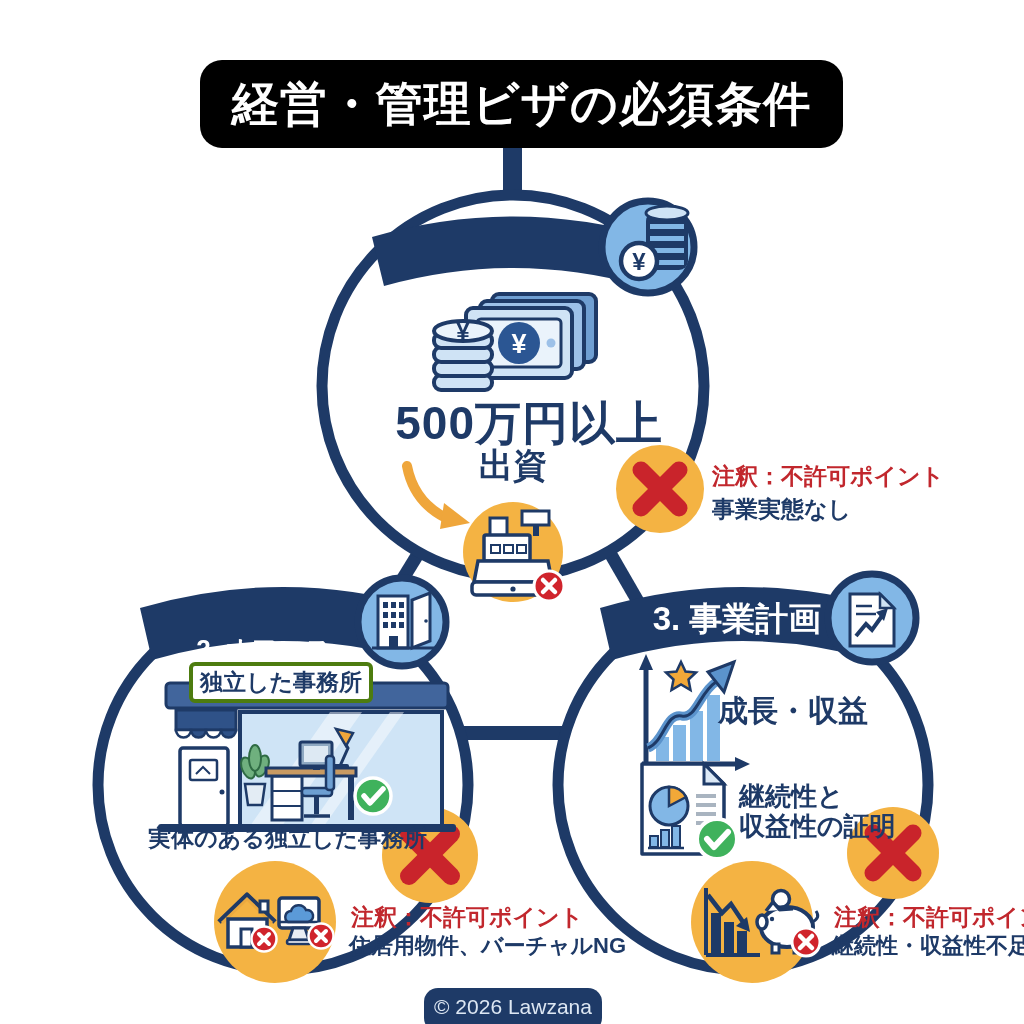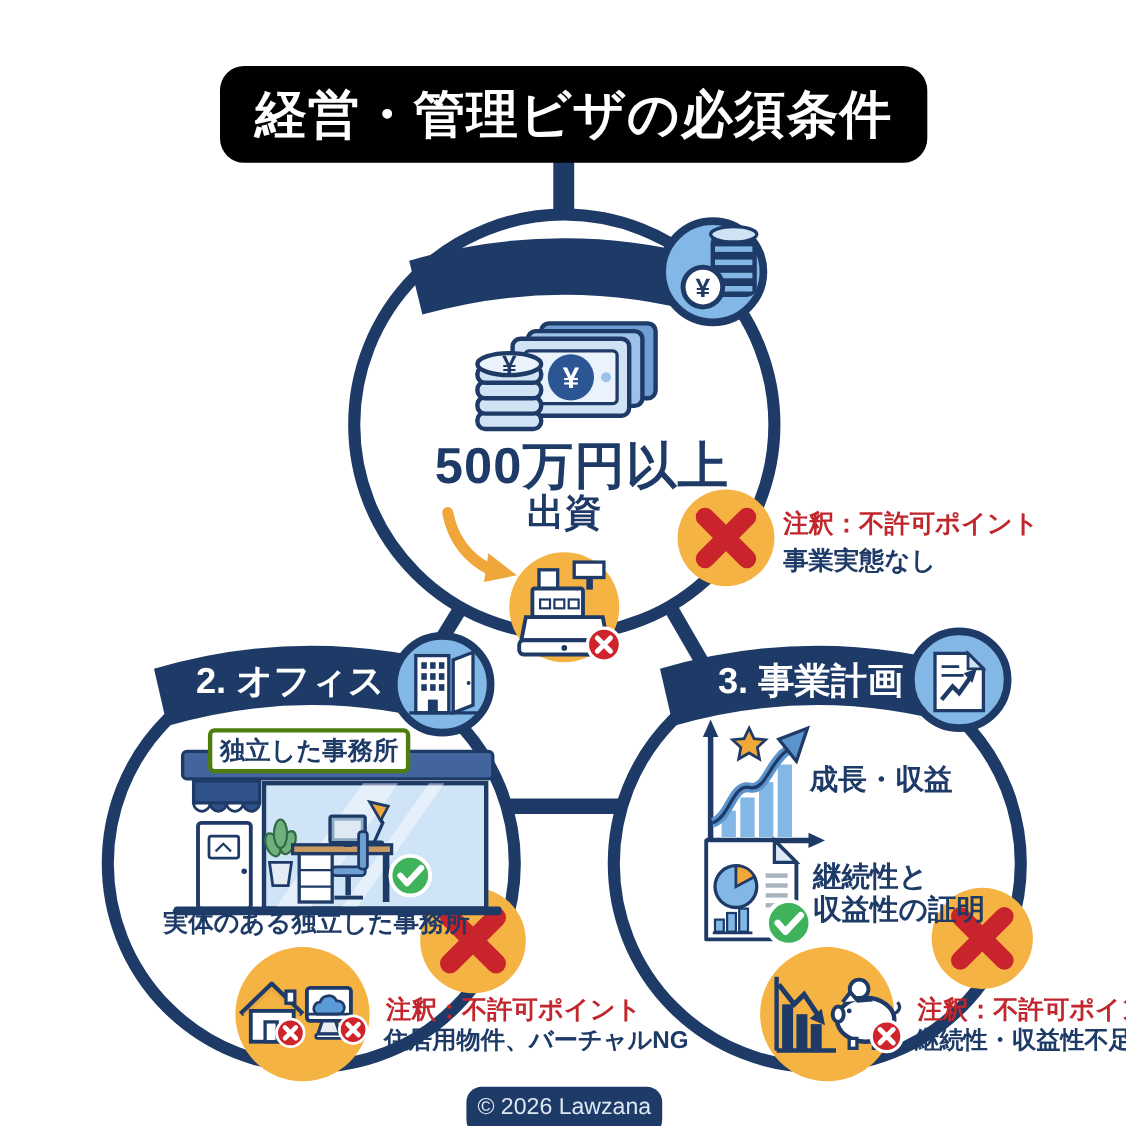--- a/index.html
+++ b/index.html
@@ -5,30 +5,30 @@
   html,body{margin:0;padding:0;background:#fff;}
   .stage{position:relative;width:1024px;height:1024px;background:#ffffff;overflow:hidden;
          font-family:"Liberation Sans","DejaVu Sans",sans-serif;}
   .stage svg{position:absolute;left:0;top:0;}
   .abs{position:absolute;white-space:nowrap;}
   .banner{left:200px;top:60px;width:643px;height:88px;background:#000000;border-radius:22px;
           display:flex;align-items:center;justify-content:center;color:#fff;font-size:47px;
           font-weight:bold;letter-spacing:1px;}
   .h-band{color:#ffffff;font-weight:bold;text-align:center;}
   .h1{left:383px;top:221px;width:250px;font-size:34px;}
-  .h2{left:150px;top:597px;width:228px;font-size:33px;}
+  .h2{left:150px;top:632px;width:228px;font-size:26px;}
   .h3{left:622px;top:597px;width:230px;font-size:33px;}
   .navy{color:#1e3a67;font-weight:bold;}
   .redtxt{color:#c1272d;font-weight:bold;}
   .amount{left:363px;top:393px;width:300px;font-size:46px;text-align:right;letter-spacing:1px;}
   .sub{left:413px;top:443px;width:200px;font-size:34px;text-align:center;}
   .sign{left:189px;top:662px;width:176px;height:33px;background:#ffffff;border:4px solid #4d7c0f;
         border-radius:6px;font-size:23px;line-height:33px;text-align:center;color:#1e3a67;font-weight:bold;}
   .caption2{left:123px;top:823px;width:304px;font-size:23px;text-align:right;}
-  .item1{left:736px;top:691px;font-size:26px;}
+  .item1{left:718px;top:691px;font-size:30px;}
   .item2a{left:739px;top:779px;font-size:26px;}
   .item2b{left:739px;top:809px;font-size:26px;}
   .ann{font-size:23px;}
   .ann-s{font-size:22px;}
   .a1l{left:712px;top:461px;} .a1t{left:712px;top:494px;}
   .a2l{left:351px;top:902px;} .a2t{left:349px;top:931px;}
   .a3l{left:834px;top:902px;} .a3t{left:832px;top:931px;}
   .footer-pill{left:424px;top:988px;width:178px;height:44px;background:#1e3a67;border-radius:14px;
         color:#dde7f3;font-size:21px;text-align:center;line-height:38px;}
 </style>

